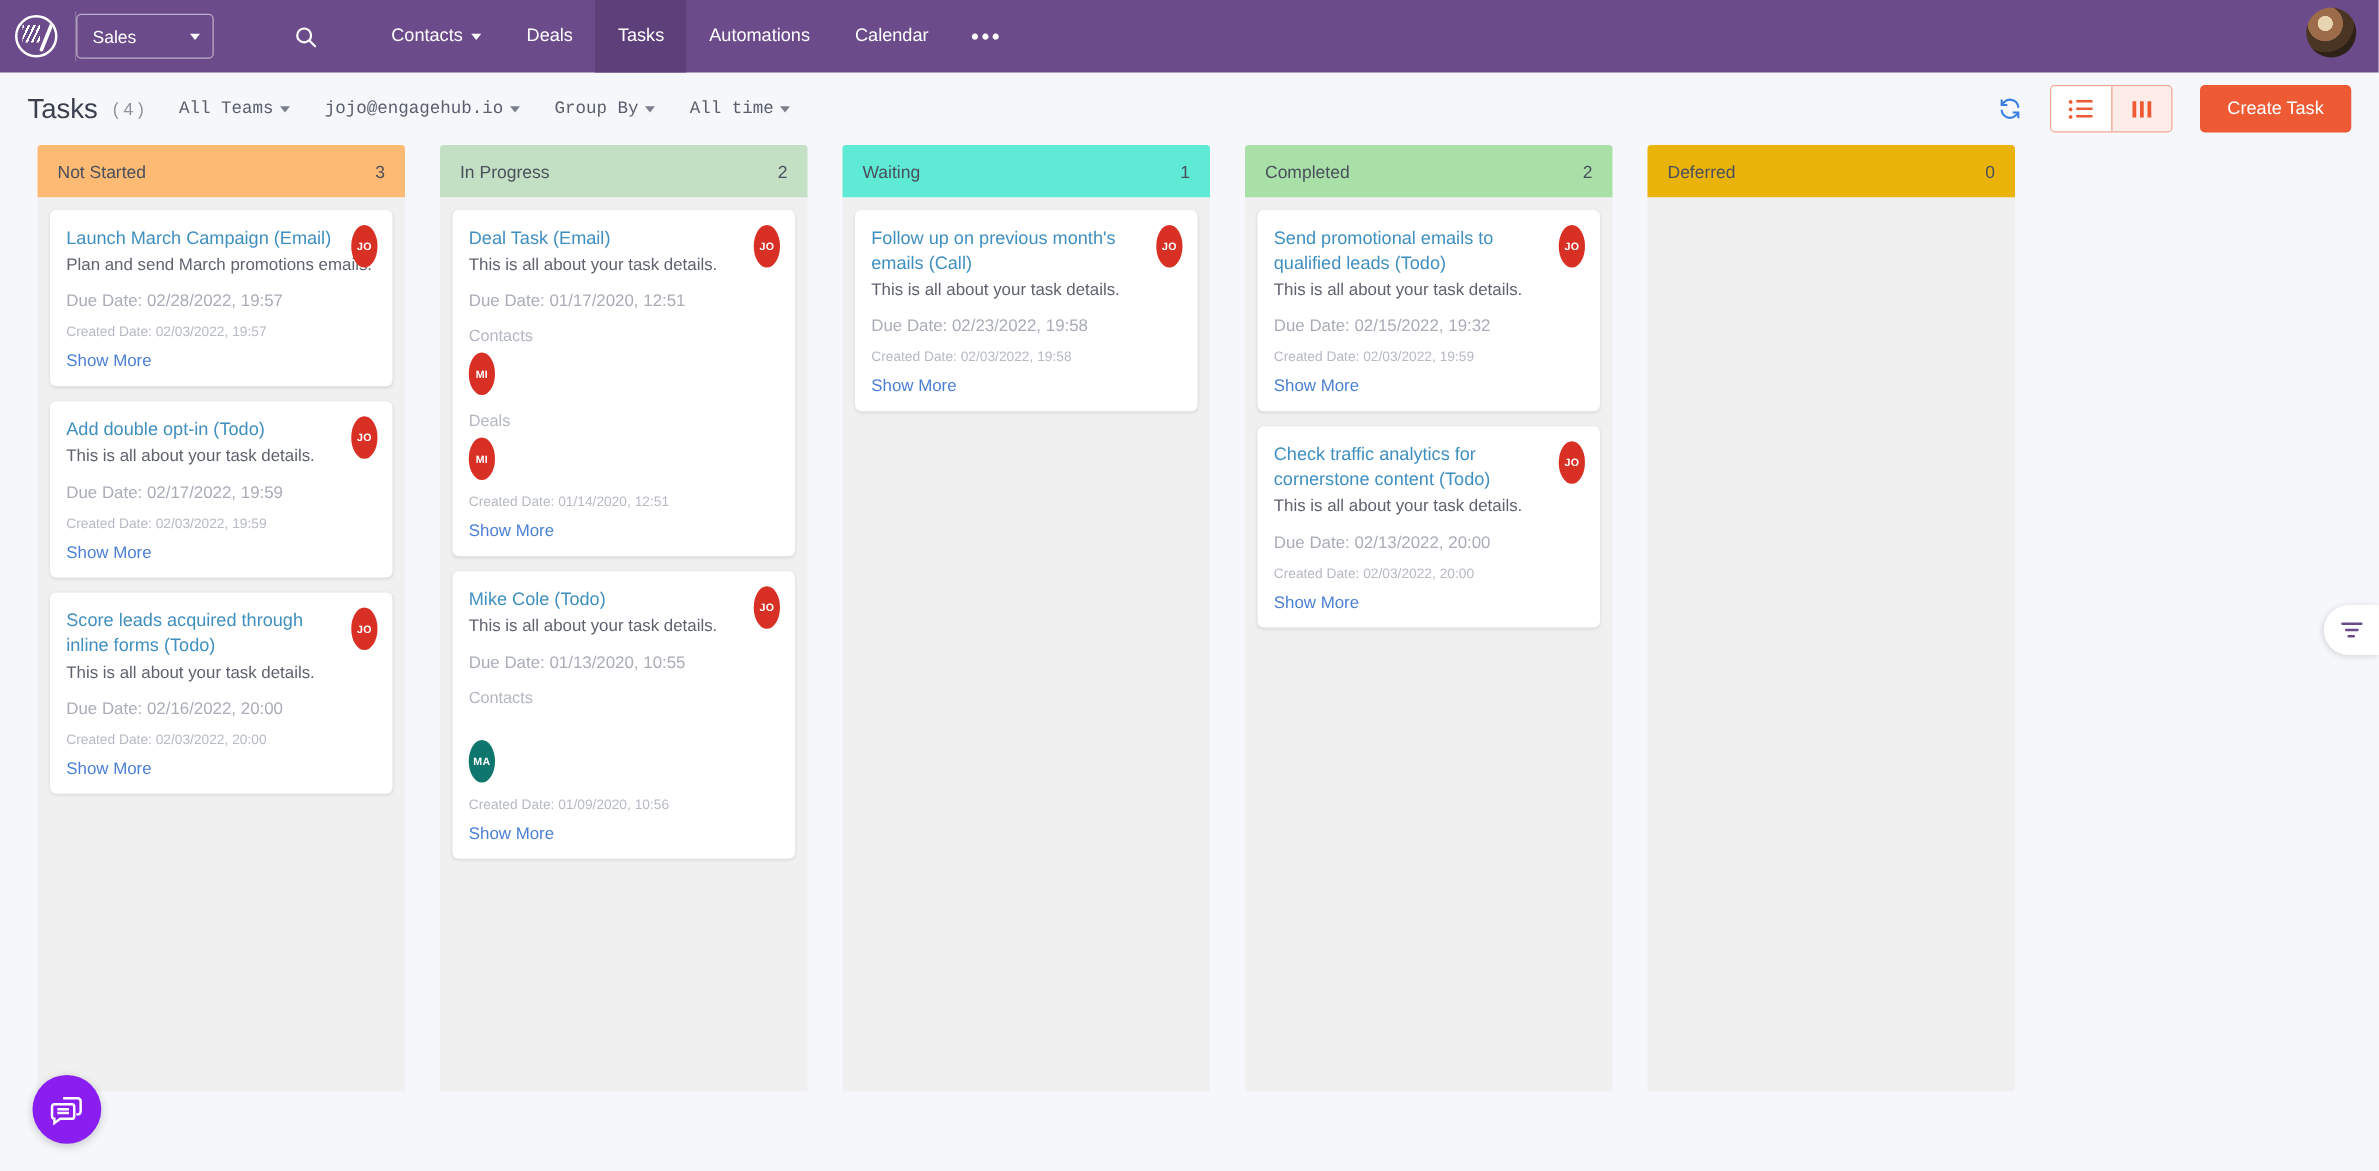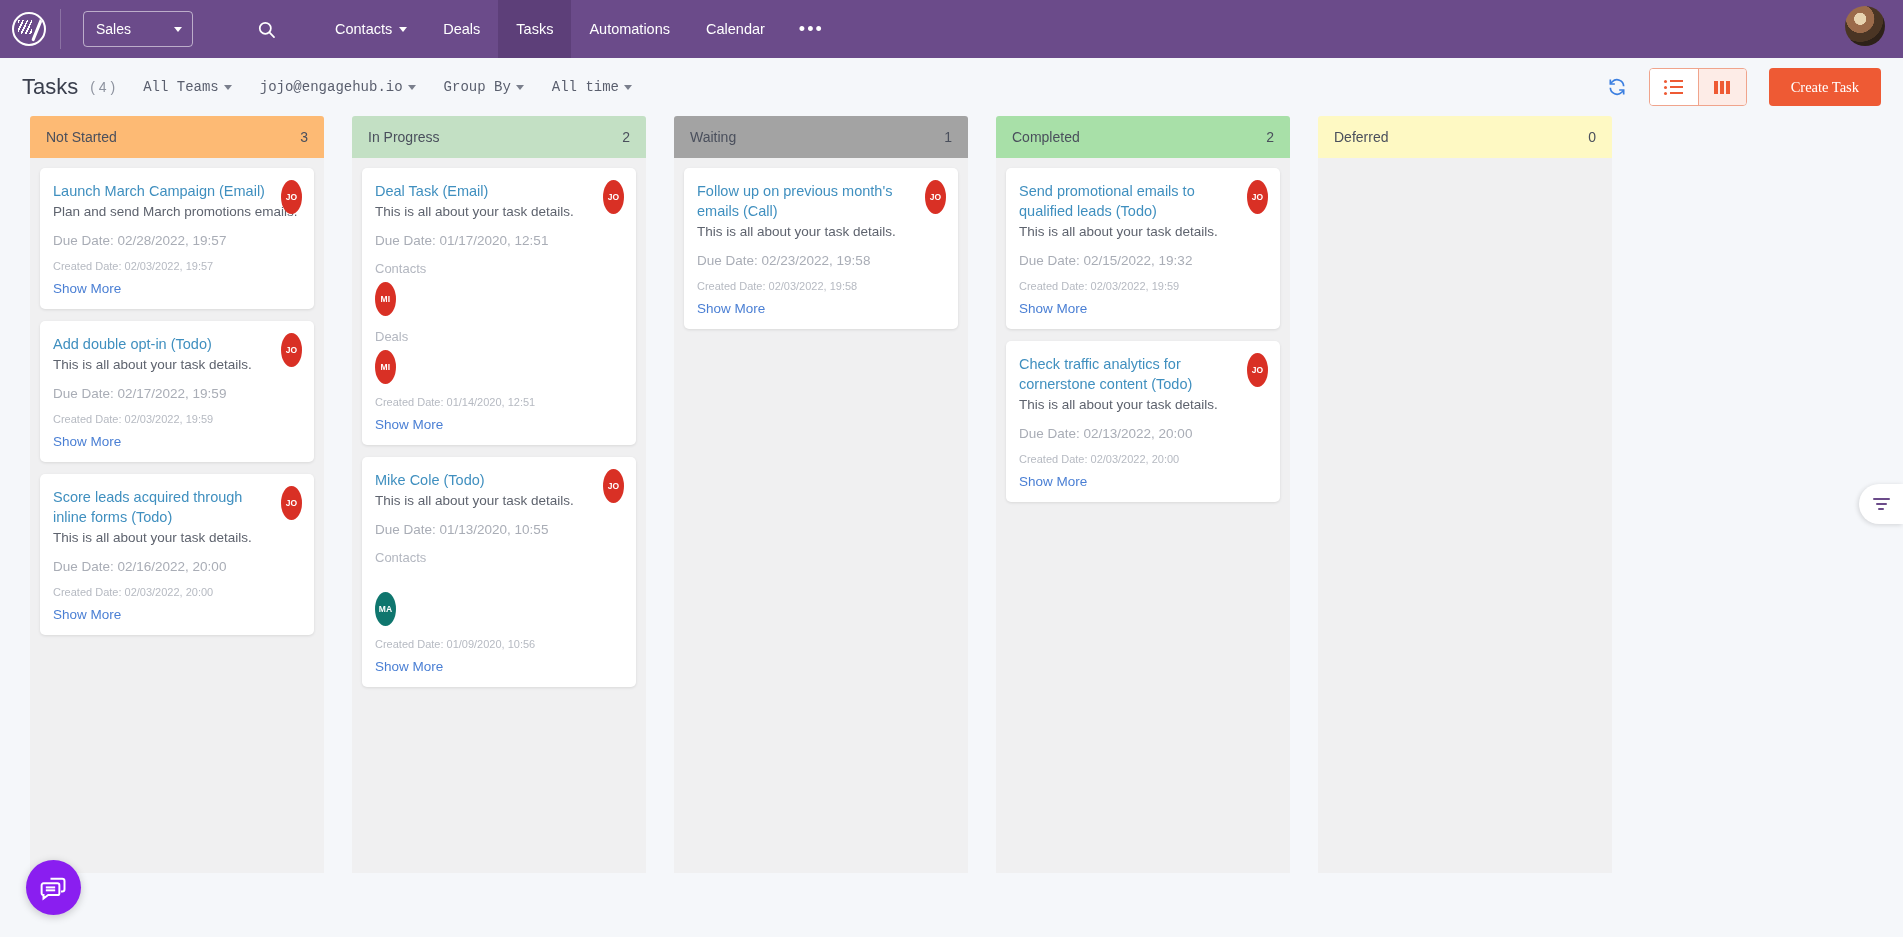--- a/index.html
+++ b/index.html
@@ -27,21 +27,21 @@
     background: repeating-linear-gradient(115deg, #fff 0 1.6px, transparent 1.6px 4px);
   }
   .logo-circle::after {
     content: ""; position: absolute; right: 5px; top: 2px;
     width: 3px; height: 26px; background: #ffffff;
     transform: rotate(22deg); border-radius: 2px;
   }
   .nav-divider { width: 1px; height: 40px; background: rgba(255,255,255,.22); margin-left: 2px; }
 
   .app-select {
-    margin-left: 22px; width: 110px; height: 36px;
+    width: 110px; height: 36px;
     border: 1px solid rgba(255,255,255,.55); border-radius: 4px;
     display: flex; align-items: center; justify-content: space-between;
     padding: 0 10px 0 12px; color: #fff; font-size: 14px; cursor: pointer;
   }
   .caret-down {
     width: 0; height: 0; border-left: 4px solid transparent;
     border-right: 4px solid transparent; border-top: 5px solid #fff;
   }
   .caret-down.dark { border-top-color: #7a7f8c; }
 
@@ -70,21 +70,21 @@
   .toolbar {
     height: 58px; display: flex; align-items: center;
     padding: 0 22px; position: relative;
   }
   .page-title { font-size: 22px; color: #3a3f4d; font-weight: 400; }
   .page-count { font-size: 14px; color: #8d929e; margin-left: 12px; }
   .tb-filter {
     margin-left: 28px; font-size: 14px; color: #5a5f6e;
     display: flex; align-items: center; gap: 5px; cursor: pointer; white-space: nowrap; font-family: Liberation Mono, monospace;
   }
-  .toolbar-right { position: absolute; right: 22px; display: flex; align-items: center; gap: 22px; font-family: Liberation Serif, serif; }
+  .toolbar-right { position: absolute; right: 22px; display: flex; align-items: center; gap: 22px; }
 
   .refresh-icon { cursor: pointer; display: flex; }
 
   .view-toggle { display: flex; border: 1px solid #f0a48c; border-radius: 4px; overflow: hidden; }
   .view-btn {
     width: 48px; height: 36px; display: flex; align-items: center; justify-content: center;
     background: #fff; cursor: pointer;
   }
   .view-btn.active { background: #fdece7; }
   .view-btn + .view-btn { border-left: 1px solid #f0a48c; }
@@ -326,21 +326,21 @@
           <div class="card-desc">This is all about your task details.</div>
           <div class="card-due">Due Date: 01/13/2020, 10:55</div>
           <div class="rel-label">Contacts</div>
           <div class="avatar rel" style="background: #0f766e; margin-top: 27px;">MA</div>
           <div class="card-created">Created Date: 01/09/2020, 10:56</div>
           <div class="show-more">Show More</div>
         </div>
       </div>
     </div>
     <div class="column">
-      <div class="col-header" style="background: #a3a3a3;">
+      <div class="col-header" style="background: #5eead4;">
         <span>Waiting</span>
         <span>1</span>
       </div>
       <div class="col-body">
         <div class="card">
           <div class="avatar owner" style="background: rgb(217, 48, 37);">JO</div>
           <div class="card-title">Follow up on previous month's emails (Call)</div>
           <div class="card-desc">This is all about your task details.</div>
           <div class="card-due">Due Date: 02/23/2022, 19:58</div>
           <div class="card-created">Created Date: 02/03/2022, 19:58</div>
@@ -366,21 +366,21 @@
           <div class="avatar owner" style="background: rgb(217, 48, 37);">JO</div>
           <div class="card-title">Check traffic analytics for cornerstone content (Todo)</div>
           <div class="card-desc">This is all about your task details.</div>
           <div class="card-due">Due Date: 02/13/2022, 20:00</div>
           <div class="card-created">Created Date: 02/03/2022, 20:00</div>
           <div class="show-more">Show More</div>
         </div>
       </div>
     </div>
     <div class="column">
-      <div class="col-header" style="background: #fef9c3;">
+      <div class="col-header" style="background: #eab308;">
         <span>Deferred</span>
         <span>0</span>
       </div>
       <div class="col-body"></div>
     </div>
   </div>
 
 <div class="filter-tab">
   <div class="funnel">
       <i></i>

